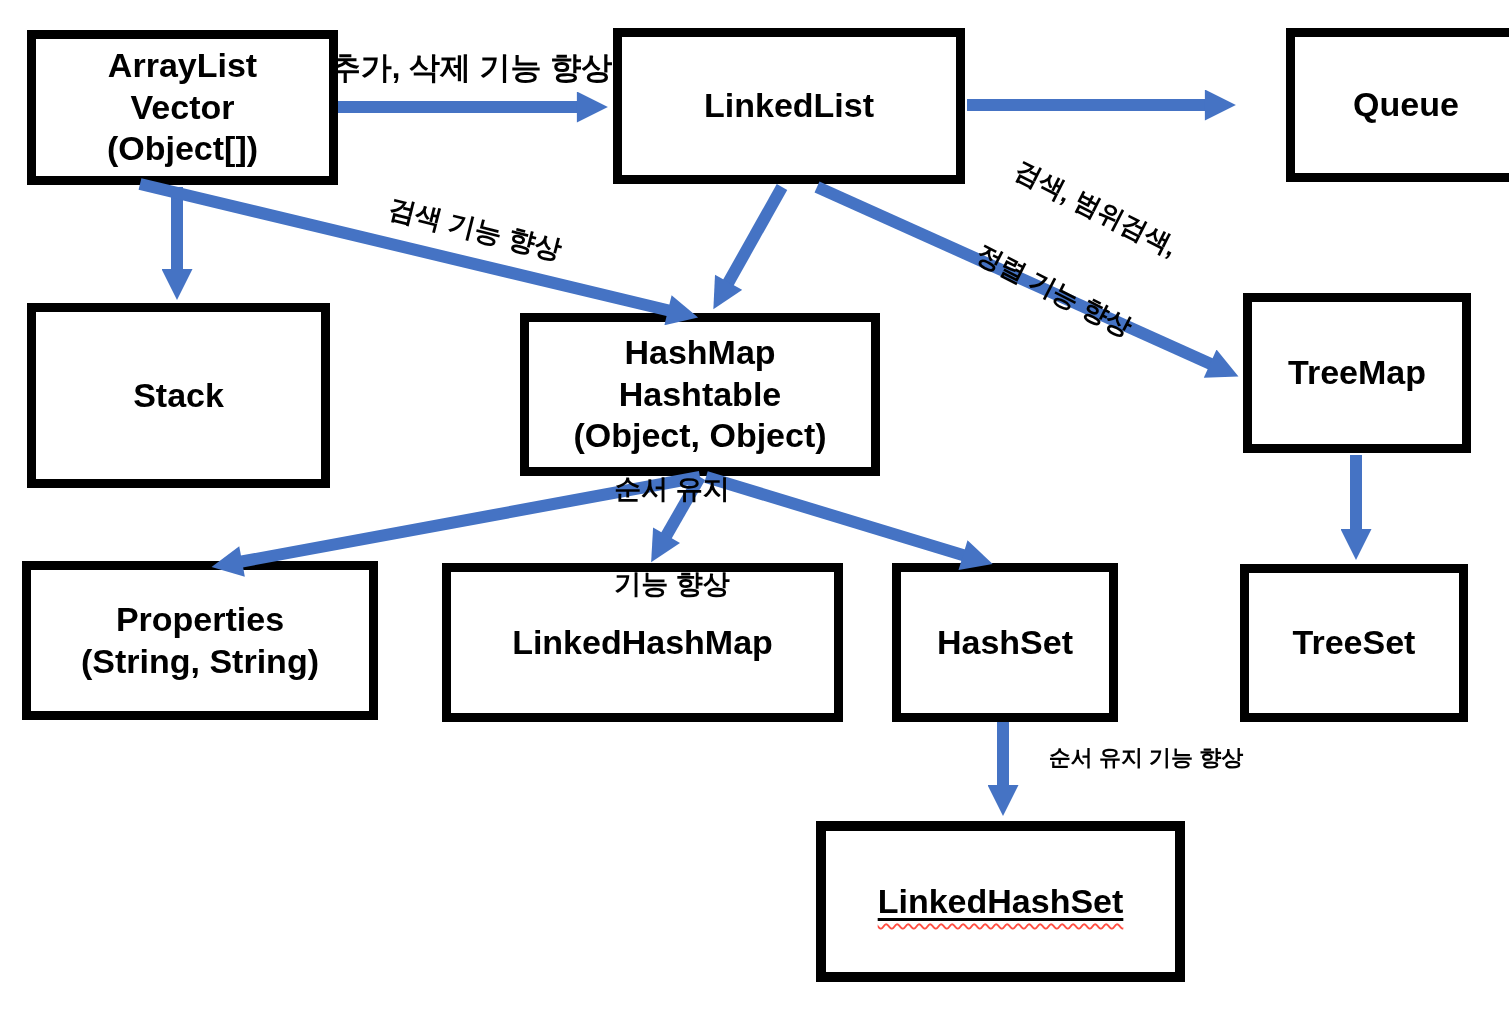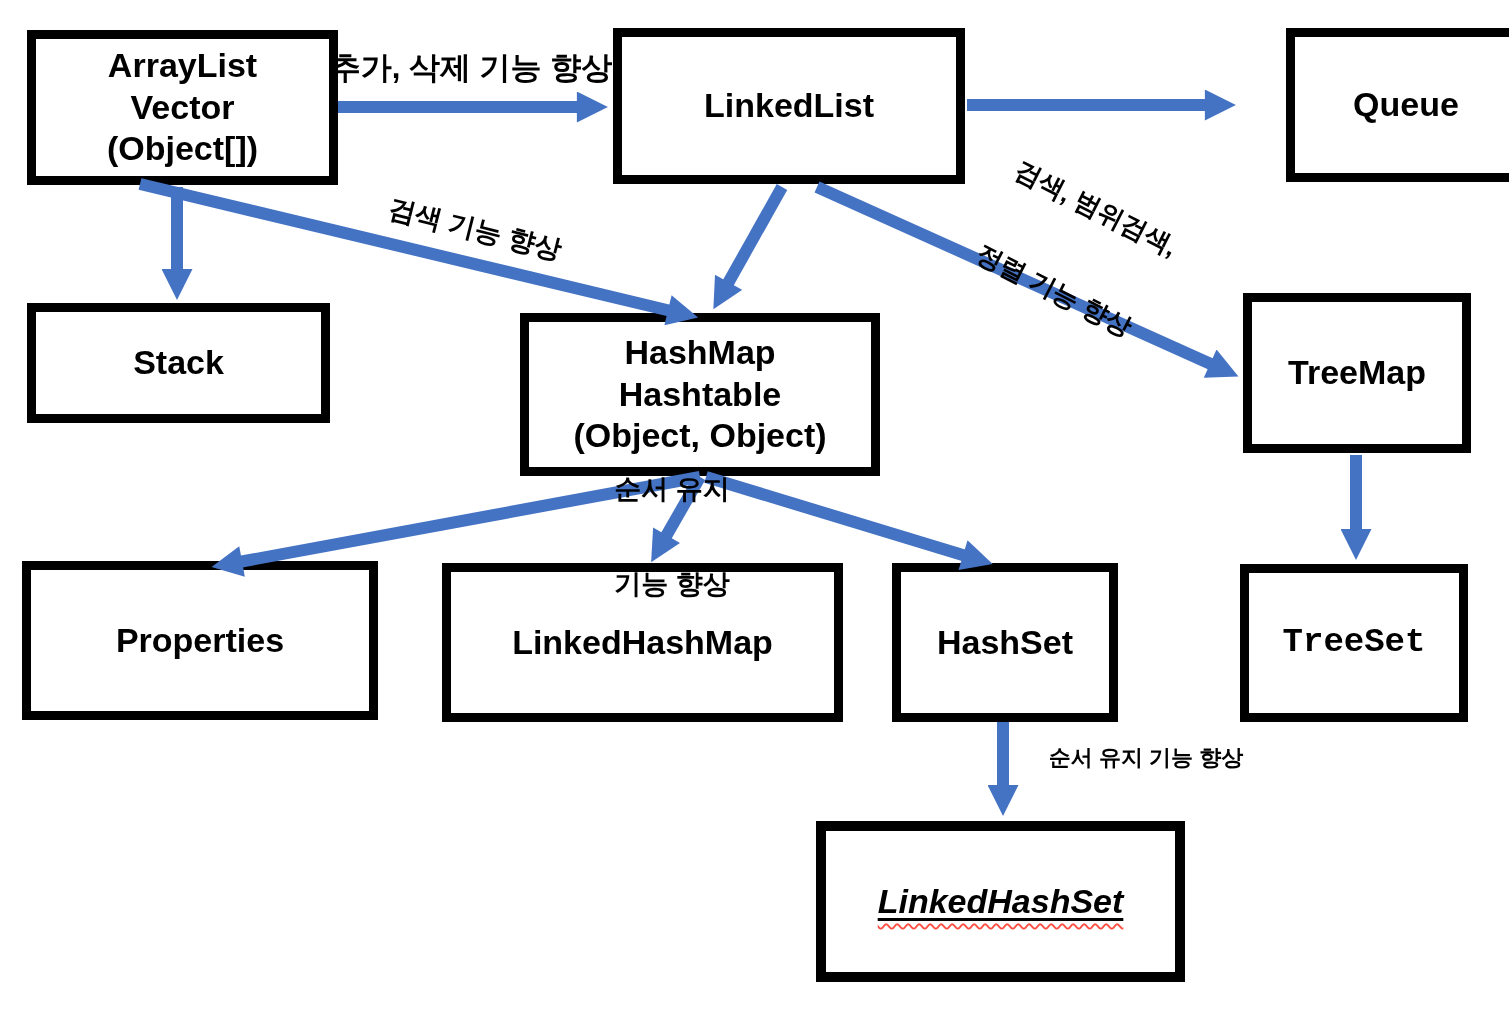--- a/index.html
+++ b/index.html
@@ -19,21 +19,21 @@
     position:absolute; z-index:3; color:#000; font-weight:bold;
     text-align:center; white-space:pre; transform-origin:center center;
     line-height:1.18;
   }
   .lhs-underline {
     text-decoration-line:underline; text-decoration-style:solid;
     text-decoration-color:#000; text-decoration-thickness:3px; text-underline-offset:5px;
   }
   .lhs-spell {
     text-decoration-line:underline; text-decoration-style:wavy;
-    text-decoration-color:#ff4f43; text-decoration-thickness:2px; text-underline-offset:10px;font-style:italic;
+    text-decoration-color:#ff4f43; text-decoration-thickness:2px; text-underline-offset:10px;
   }
 </style>
 </head>
 <body>
 
 <div id="canvas">
 
   <div class="node" style="left:27px; top:30px; width:311px; height:155px;">
     <div class="line">ArrayList</div>
     <div class="line">Vector</div>
@@ -41,47 +41,48 @@
   </div>
 
   <div class="node" style="left:613px; top:28px; width:352px; height:156px;justify-content:center;">
     <div class="line">LinkedList</div>
   </div>
 
   <div class="node" style="left:1242px; top:28px; width:240px; height:154px;margin-left:44px;">
     <div class="line">Queue</div>
   </div>
 
-  <div class="node" style="left:27px; top:303px; width:303px; height:120px;">
+  <div class="node" style="left:27px; top:303px; width:303px; height:185px;">
     <div class="line">Stack</div>
   </div>
 
   <div class="node" style="left:520px; top:313px; width:360px; height:163px;">
     <div class="line">HashMap</div>
     <div class="line">Hashtable</div>
     <div class="line">(Object, Object)</div>
   </div>
 
   <div class="node" style="left:1243px; top:293px; width:228px; height:160px;">
     <div class="line">TreeMap</div>
   </div>
 
   <div class="node" style="left:22px; top:561px; width:356px; height:159px;">
     <div class="line">Properties</div>
+    <div class="line">(String, String)</div>
   </div>
 
   <div class="node" style="left:442px; top:563px; width:401px; height:159px;">
     <div class="line">LinkedHashMap</div>
   </div>
 
   <div class="node" style="left:892px; top:563px; width:226px; height:159px;">
     <div class="line">HashSet</div>
   </div>
 
-  <div class="node" style="left:1240px; top:564px; width:228px; height:158px;font-family:Liberation Mono, monospace;">
+  <div class="node" style="left:1240px; top:564px; width:228px; height:158px;">
     <div class="line">TreeSet</div>
   </div>
 
   <div class="node" style="left:816px; top:821px; width:369px; height:161px; border-width:10px;">
     <div class="line lhs-underline"><span class="lhs-spell">LinkedHashSet</span></div>
   </div>
 
   <svg id="arrows" width="1509" height="1013" viewBox="0 0 1509 1013" aria-hidden="true">
     <defs>
       <marker id="ah" viewBox="0 0 10 10" refX="1" refY="5" orient="auto" markerUnits="userSpaceOnUse" markerWidth="33" markerHeight="31">

